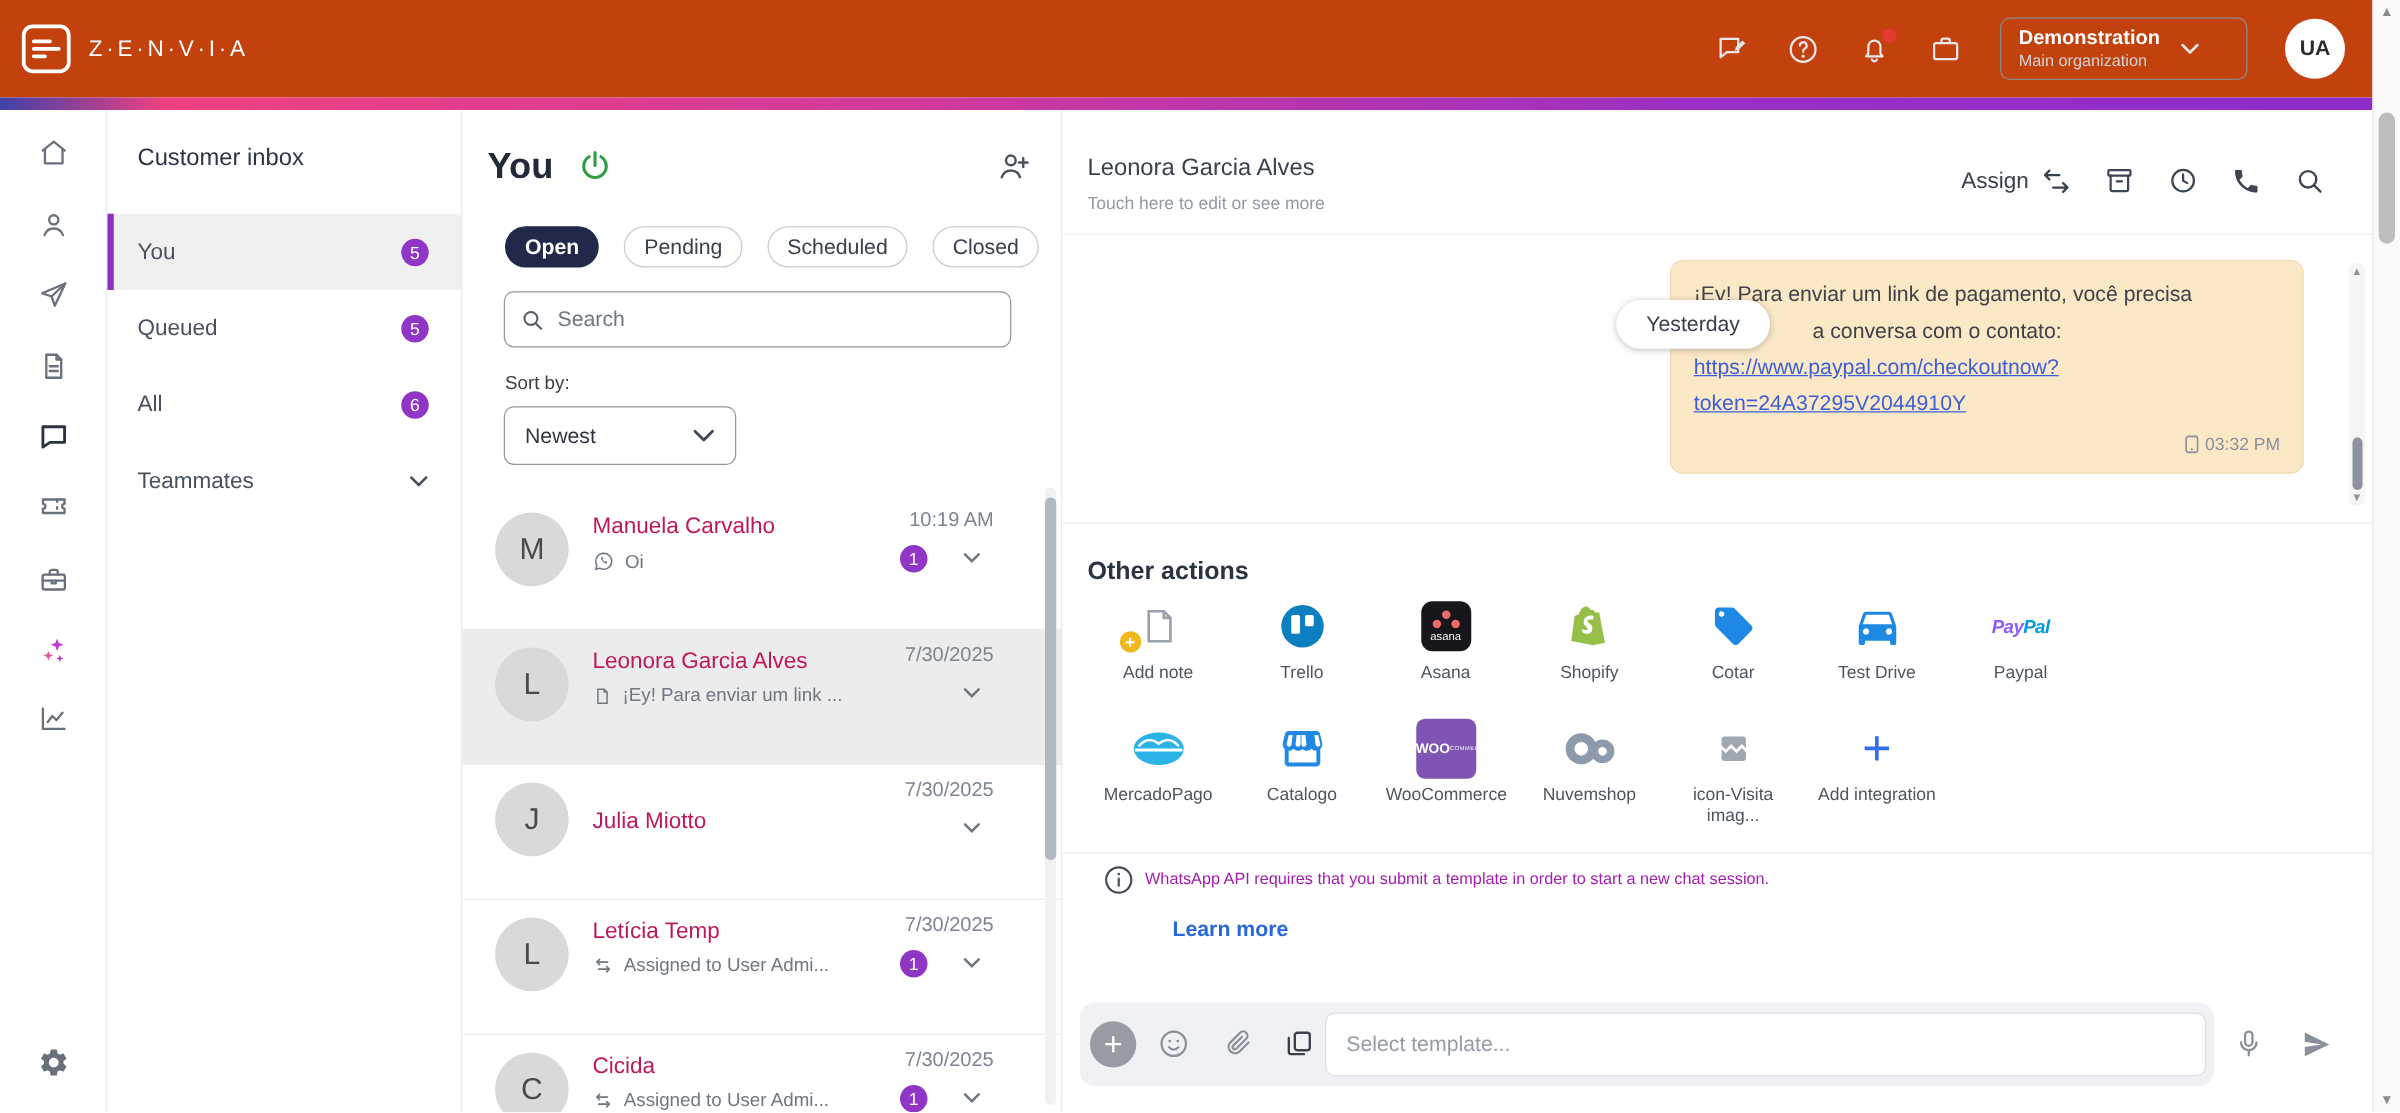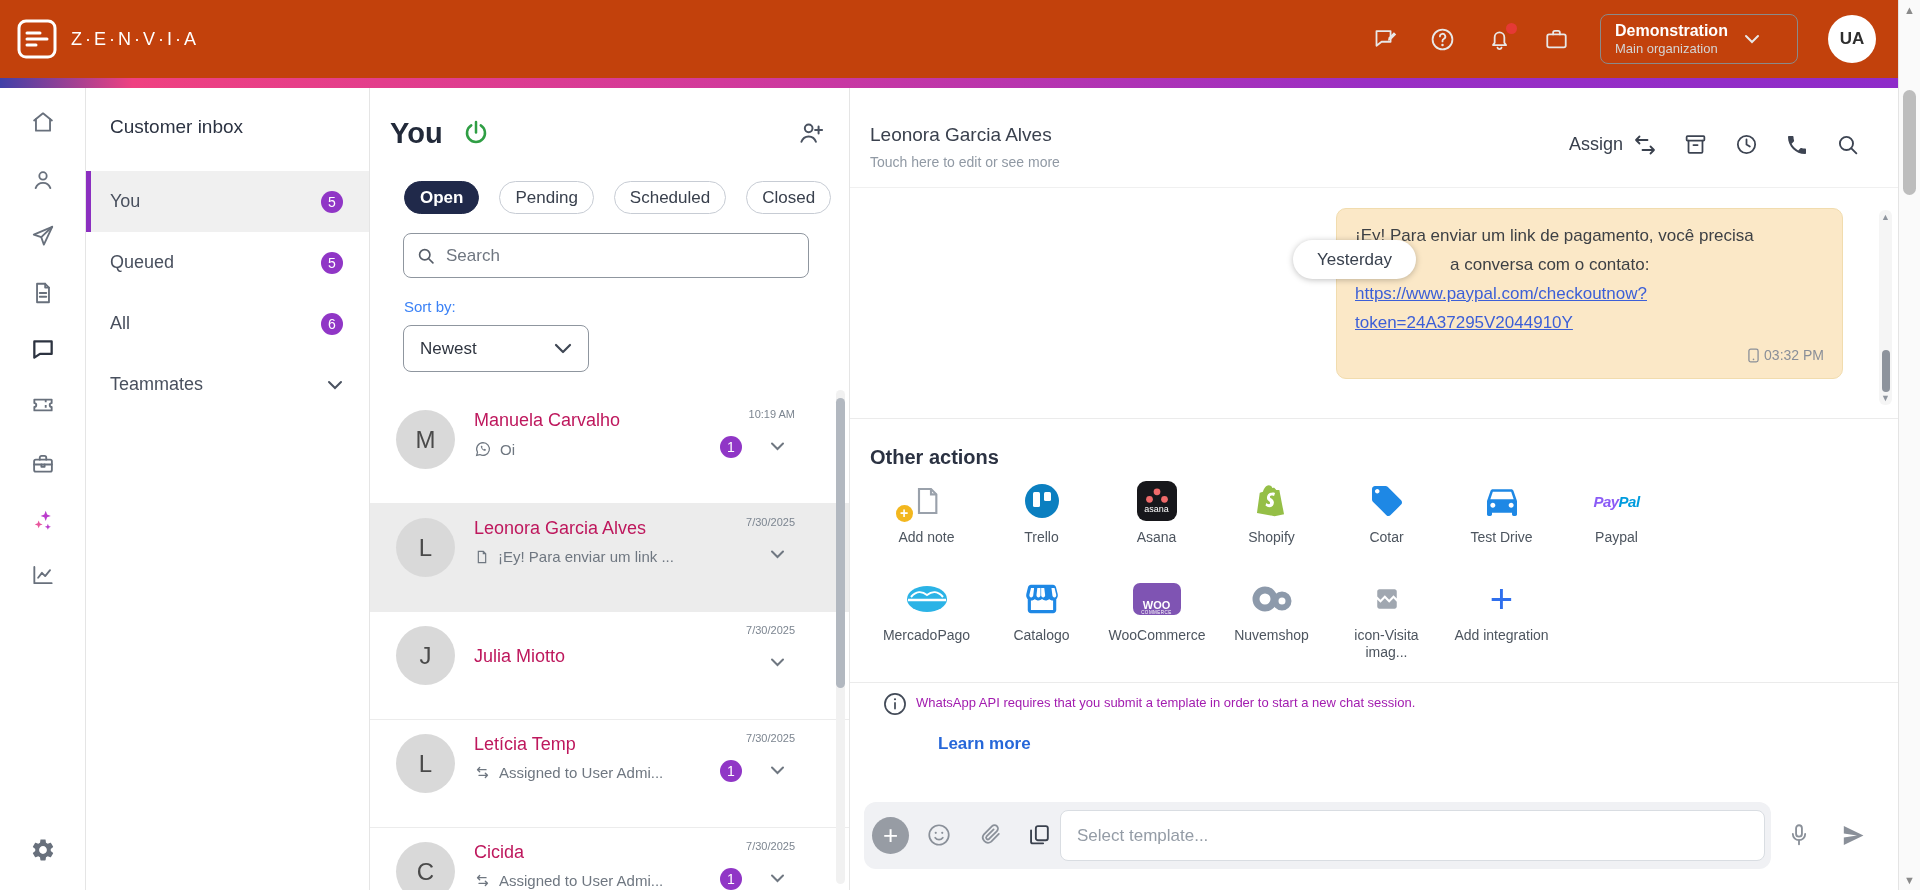--- a/index.html
+++ b/index.html
@@ -49,32 +49,32 @@
   .cl-power { margin-left:18px; display:flex; cursor:pointer; }
   .cl-addperson { margin-left:auto; display:flex; cursor:pointer; }
   .filters { display:flex; gap:20px; margin:31px 0 0 34px; }
   .pill { height:33px; padding:0 15px; border-radius:17px; border:1px solid #c7ccd4; display:flex; align-items:center;
           font-size:17px; color:#39404d; background:#fff; cursor:pointer; }
   .pill.active { background:#20294a; border-color:#20294a; color:#fff; font-weight:bold; }
   .searchbox { margin:19px 0 0 33px; width:406px; height:45px; border:1px solid #8f969f; border-radius:8px;
                display:flex; align-items:center; padding:0 12px; gap:10px; background:#fff; }
   .searchbox input { border:none; outline:none; flex:1; font-size:17px; color:#333; font-family:inherit; }
   .searchbox input::placeholder { color:#6f7680; }
-  .sortby { margin:20px 0 0 34px; font-size:15px; color:#3b82f6; }
+  .sortby { margin:20px 0 0 34px; font-size:15px; color:#404040; }
   .sortdrop { margin:10px 0 0 33px; width:186px; height:47px; border:1px solid #8f969f; border-radius:8px;
               display:flex; align-items:center; justify-content:space-between; padding:0 16px; font-size:17px;
               color:#2f3540; cursor:pointer; background:#fff; }
   .conv-items { margin-top:24px; }
   .conv-item { position:relative; height:108px; border-bottom:1px solid #ececec; cursor:pointer; background:#fff; }
   .conv-item.selected { background:#ececec; }
   .cv-avatar { position:absolute; left:26px; top:14px; width:59px; height:59px; border-radius:50%; background:#d9d9d9;
                color:#4a4a4a; font-size:24px; display:flex; align-items:center; justify-content:center; }
   .cv-name { position:absolute; left:104px; top:14px; font-size:18px; color:#be185d; }
   .cv-name.centered { top:34px; }
-  .cv-time { position:absolute; right:54px; top:12px; font-size:11px; color:#7c8590; }
+  .cv-time { position:absolute; right:54px; top:12px; font-size:16px; color:#7c8590; }
   .cv-preview { position:absolute; left:104px; top:44px; display:flex; align-items:center; gap:8px;
                 font-size:15px; color:#6f7781; max-width:230px; white-space:nowrap; overflow:hidden; }
   .cv-badge { position:absolute; left:350px; top:40px; }
   .cv-chev { position:absolute; left:400px; top:46px; display:flex; }
   .cl-sb { position:absolute; right:4px; top:302px; bottom:6px; width:9px; background:#f1f1f1; border-radius:5px; }
   .cl-thumb { position:absolute; top:8px; left:0; width:9px; height:290px; background:#b2b8c0; border-radius:5px; }
 
   
   .chat { position:absolute; top:88px; left:850px; width:1048px; height:802px; background:#fff; }
   .chat-header { position:absolute; top:0; left:0; right:0; height:100px; border-bottom:1px solid #f0f0f0; }
@@ -102,22 +102,22 @@
   .oa-tile { width:115px; display:flex; flex-direction:column; align-items:center; cursor:pointer; }
   .oa-icon { height:46px; display:flex; align-items:center; justify-content:center; position:relative; }
   .oa-label { margin-top:5px; font-size:14px; color:#4d555f; text-align:center; line-height:17px; max-width:96px; }
   .addnote-plus { position:absolute; right:30px; bottom:2px; width:17px; height:17px; border-radius:50%; background:#f3b71e;
                   color:#fff; font-size:14px; line-height:16px; text-align:center; font-weight:bold; }
   .asana-box { width:40px; height:40px; border-radius:9px; background:#17171b; display:flex; flex-direction:column;
                align-items:center; justify-content:center; gap:1px; }
   .asana-word { color:#fff; font-size:9px; }
   .pp { font-style:italic; font-weight:bold; font-size:15px; letter-spacing:-0.5px; }
   .pp1 { color:#8b5cf6; } .pp2 { color:#009cde; }
-  .woo { width:48px; height:32px; border-radius:7px; background:#7f54b3; color:#fff; display:flex; flex-direction:column;
-         align-items:center; justify-content:flex-end; line-height:1; }
+  .woo { width:48px; height:48px; border-radius:7px; background:#7f54b3; color:#fff; display:flex; 
+         align-items:center; justify-content:space-between; line-height:1; }
   .woo-top { font-size:11px; font-weight:bold; } .woo-bot { font-size:4.5px; letter-spacing:0.5px; }
   .big-plus { font-size:40px; color:#2f6fed; line-height:40px; font-weight:300; }
 
   .chat-div2 { position:absolute; top:594px; left:0; right:0; border-top:1px solid #ebebeb; }
   .banner-icon { position:absolute; left:32px; top:603px; display:flex; }
   .banner-text { position:absolute; left:66px; top:607px; font-size:13px; color:#a21caf; }
   .banner-link { position:absolute; left:88px; top:646px; font-size:17px; font-weight:bold; color:#2667d9; cursor:pointer; }
 
   .composer { position:absolute; left:14px; top:714px; width:907px; height:67px; background:#f0f1f4; border-radius:12px; }
   .comp-plus { position:absolute; left:8px; top:15px; width:37px; height:37px; border-radius:50%; background:#979ca4;

